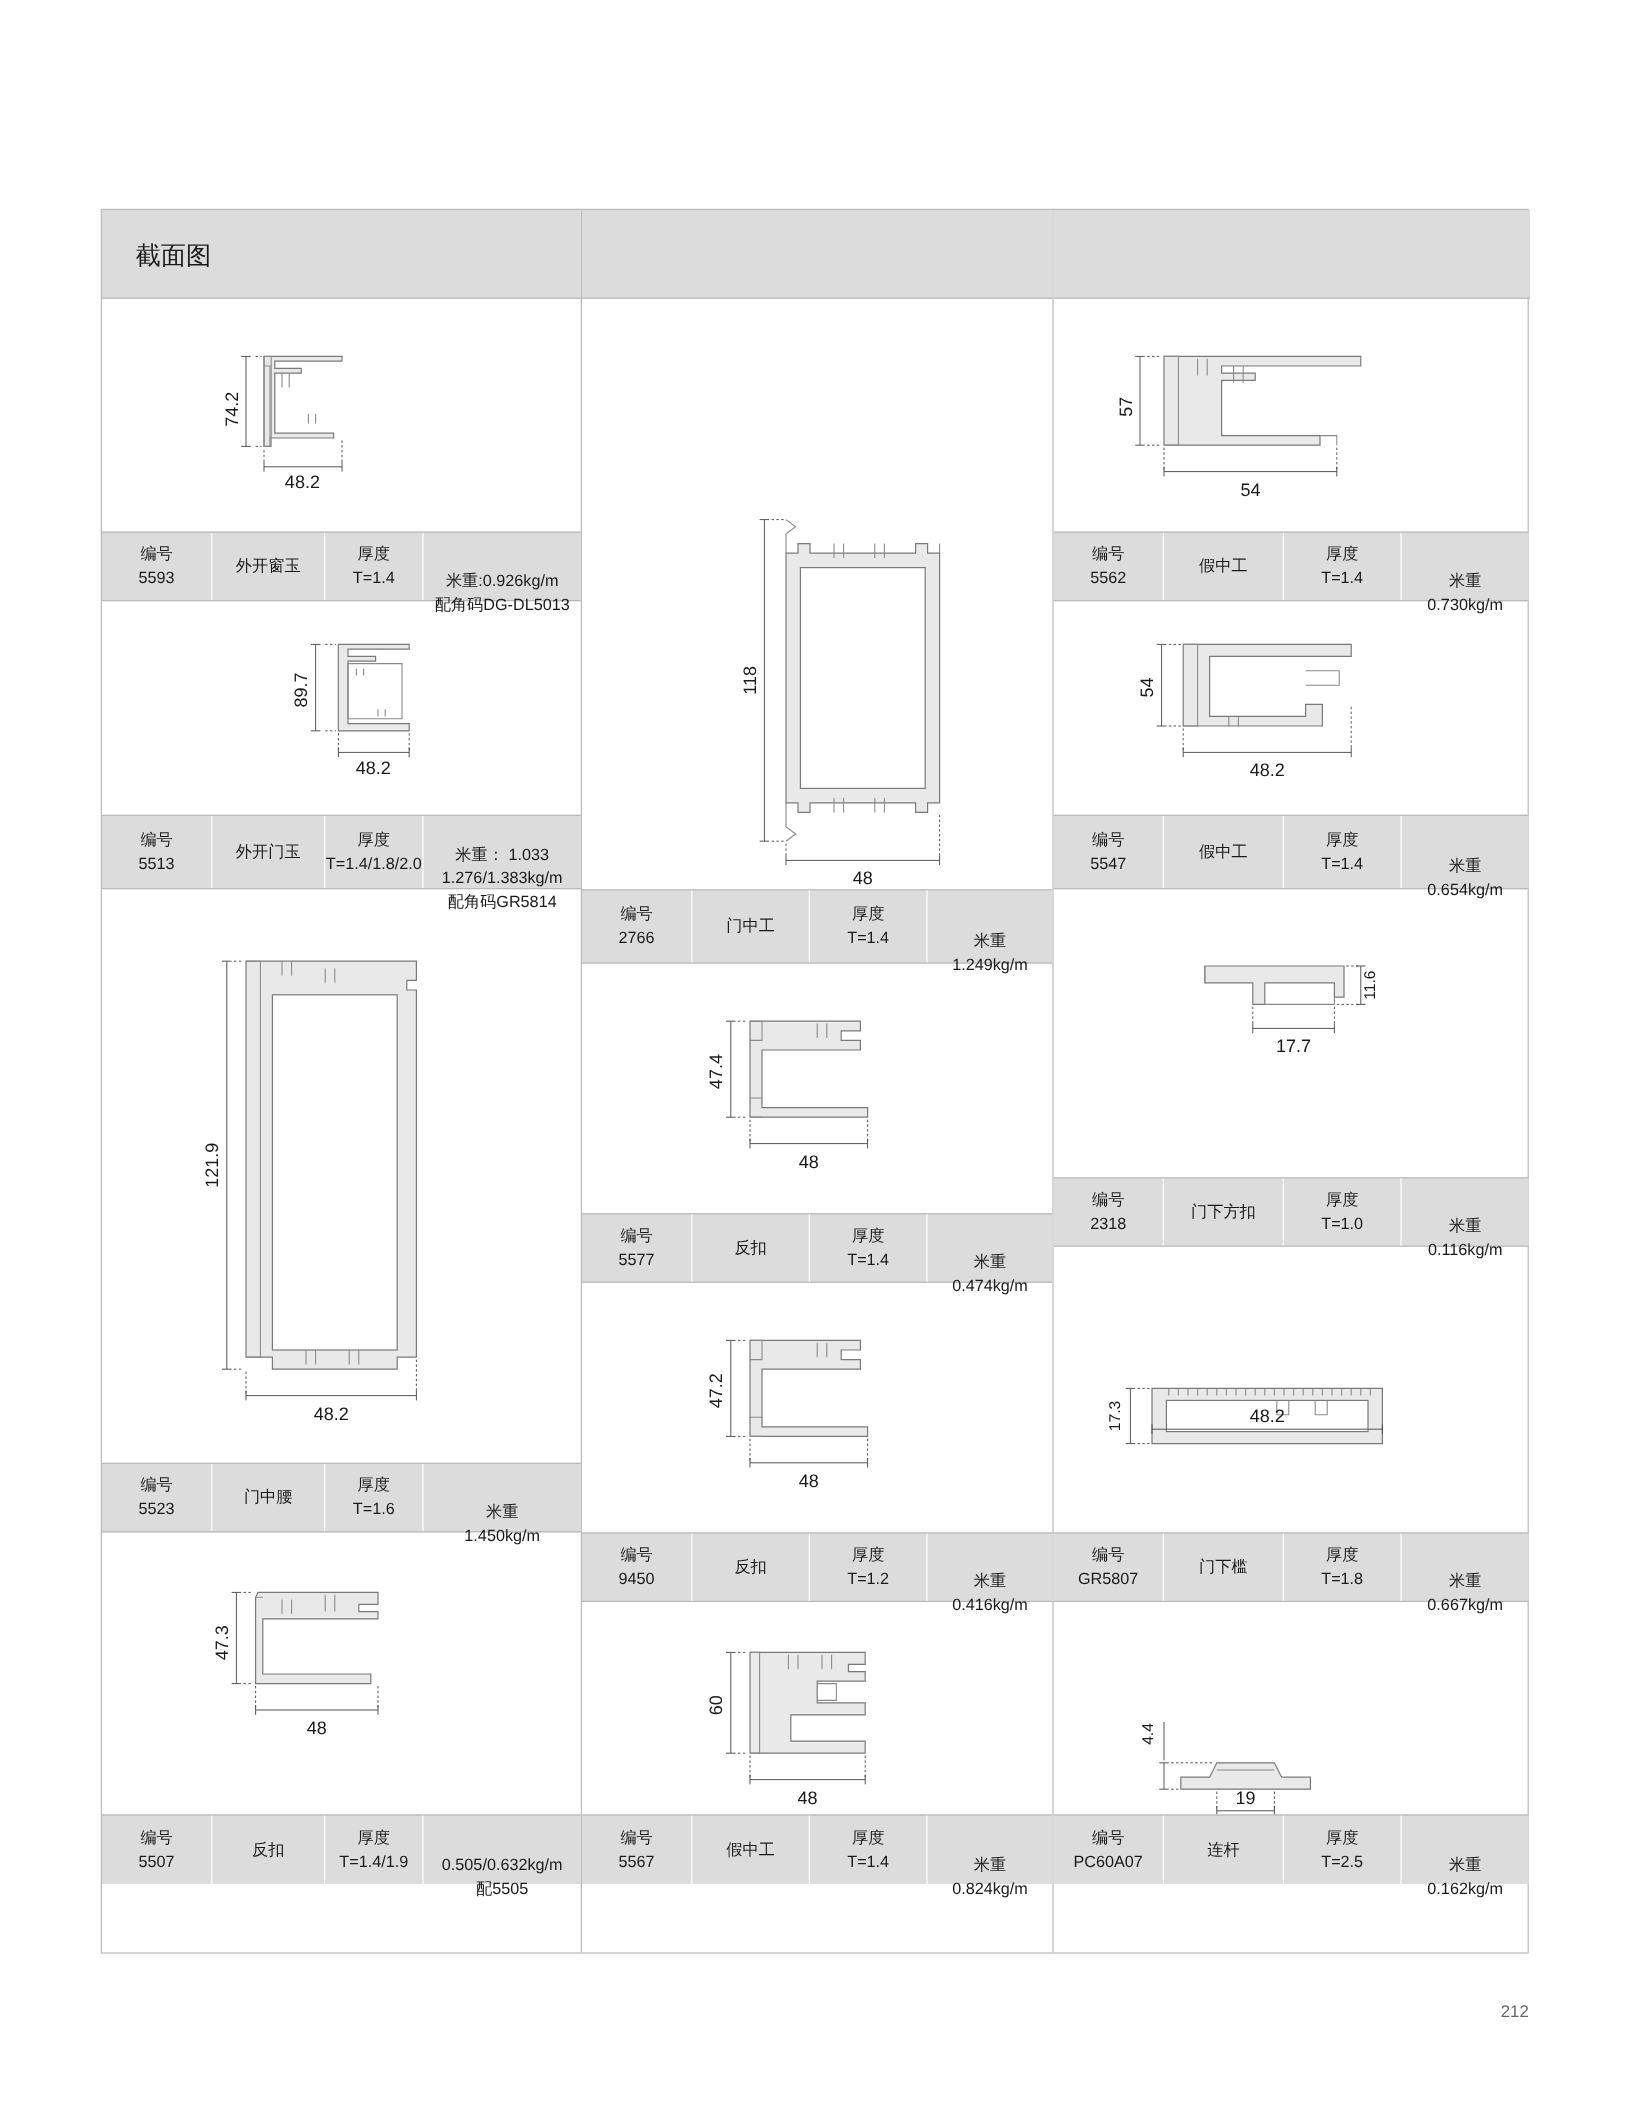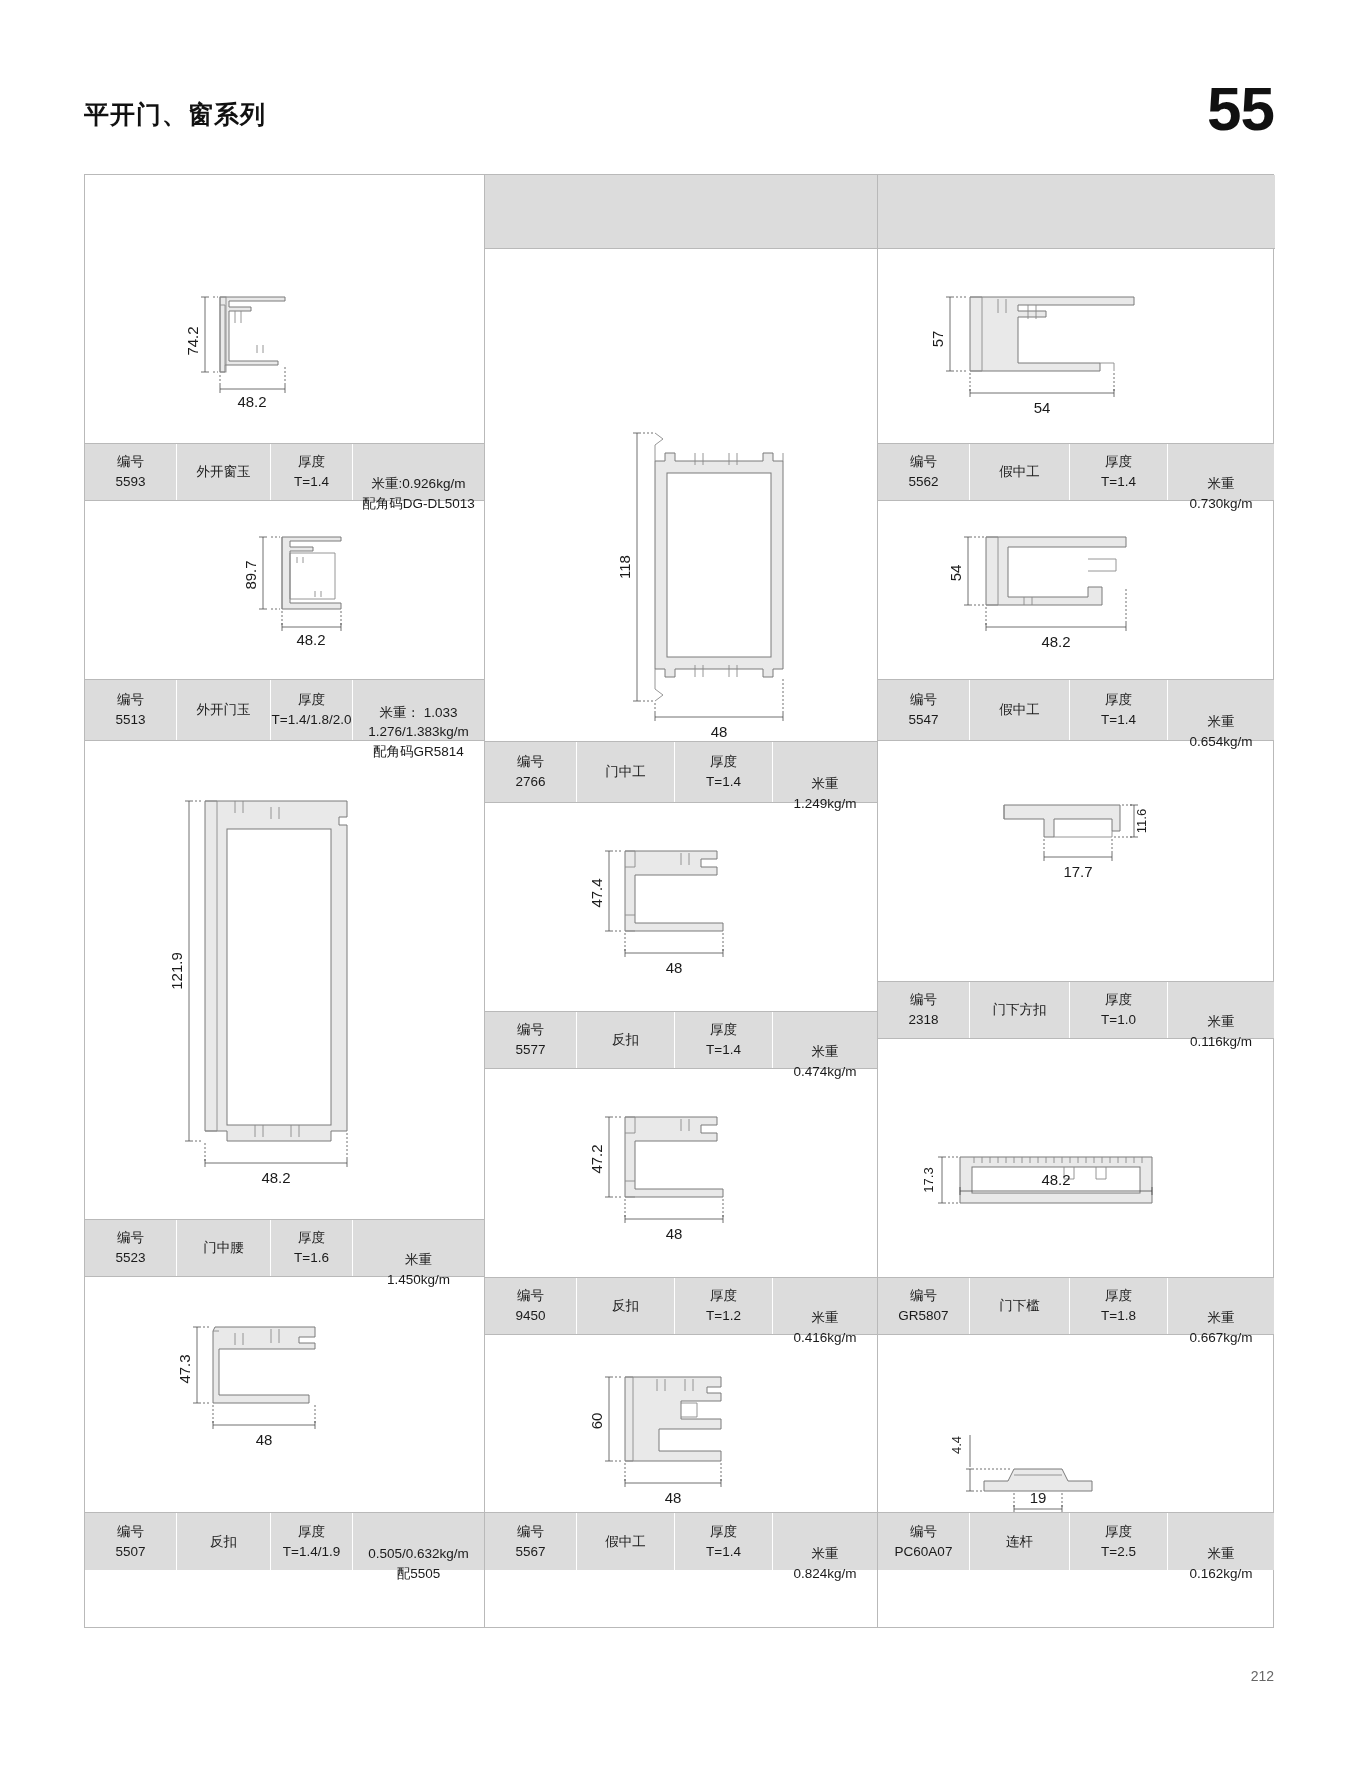--- a/index.html
+++ b/index.html
@@ -133,29 +133,28 @@
     bottom: 88px;
     font-size: 14px;
     color: #666;
   }
 </style>
 </head>
 <body>
 
 <div class="page">
 
-  <div class="page-header">
-    <div class="header-title">平开门、窗系列</div>
-    <div class="header-number">55</div>
-  </div>
 
   <div class="sheet">
 
     <div class="col col-1">
 
+      <div class="band">
+        <div class="band-label">截面图</div>
+      </div>
 
       <div class="drawing" style="left:0;top:74px;width:399px;height:194px;">
         <svg width="399" height="194" viewBox="0 0 399 194">
 
           <path class="prof" d="M135 48 L200 48 L200 52 L144 52 L144 58 L166 58 L166 62 L144 62 L144 112 L193 112 L193 116 L140 116 L140 123 L135 123 Z"></path>
           <path class="ln2" d="M140 116 L140 56 L135 56"></path>
           <path class="ln2" d="M150 62 L150 74 M156 62 L156 74"></path>
           <path class="ln2" d="M172 96 L172 104 M178 96 L178 104"></path>
           <rect class="ln2" x="135" y="48" width="6" height="75" fill="#e3e3e3"></rect>
 

